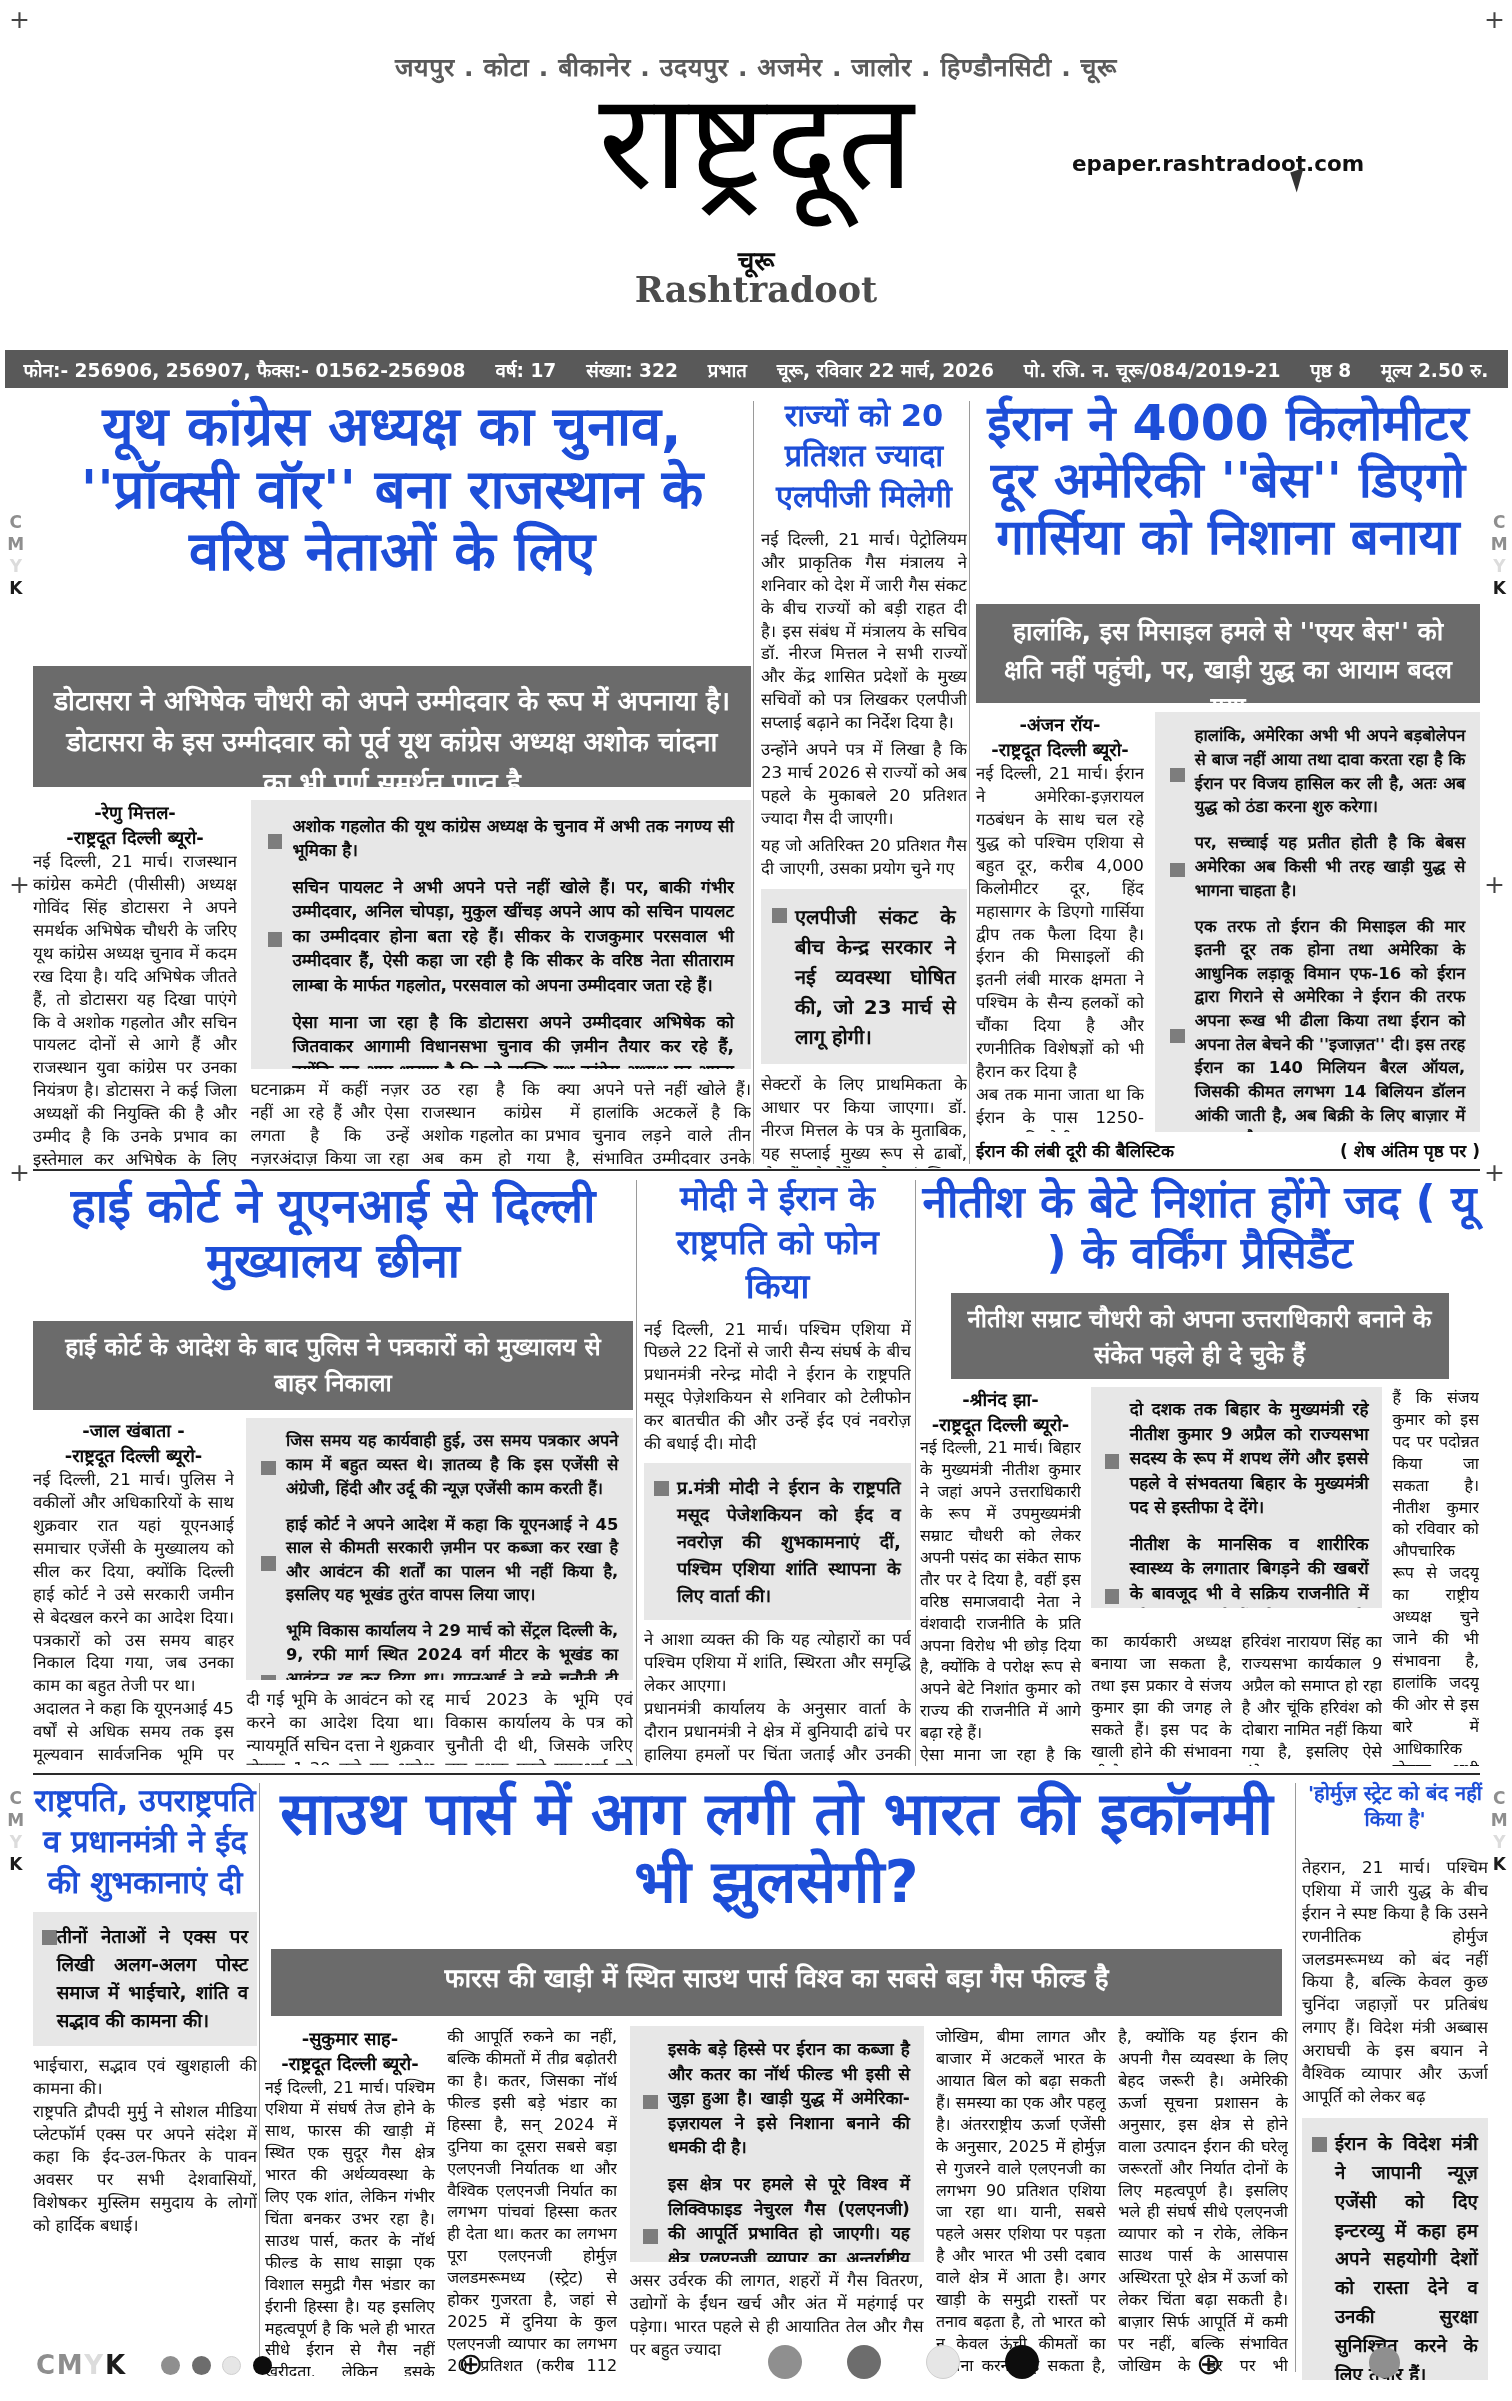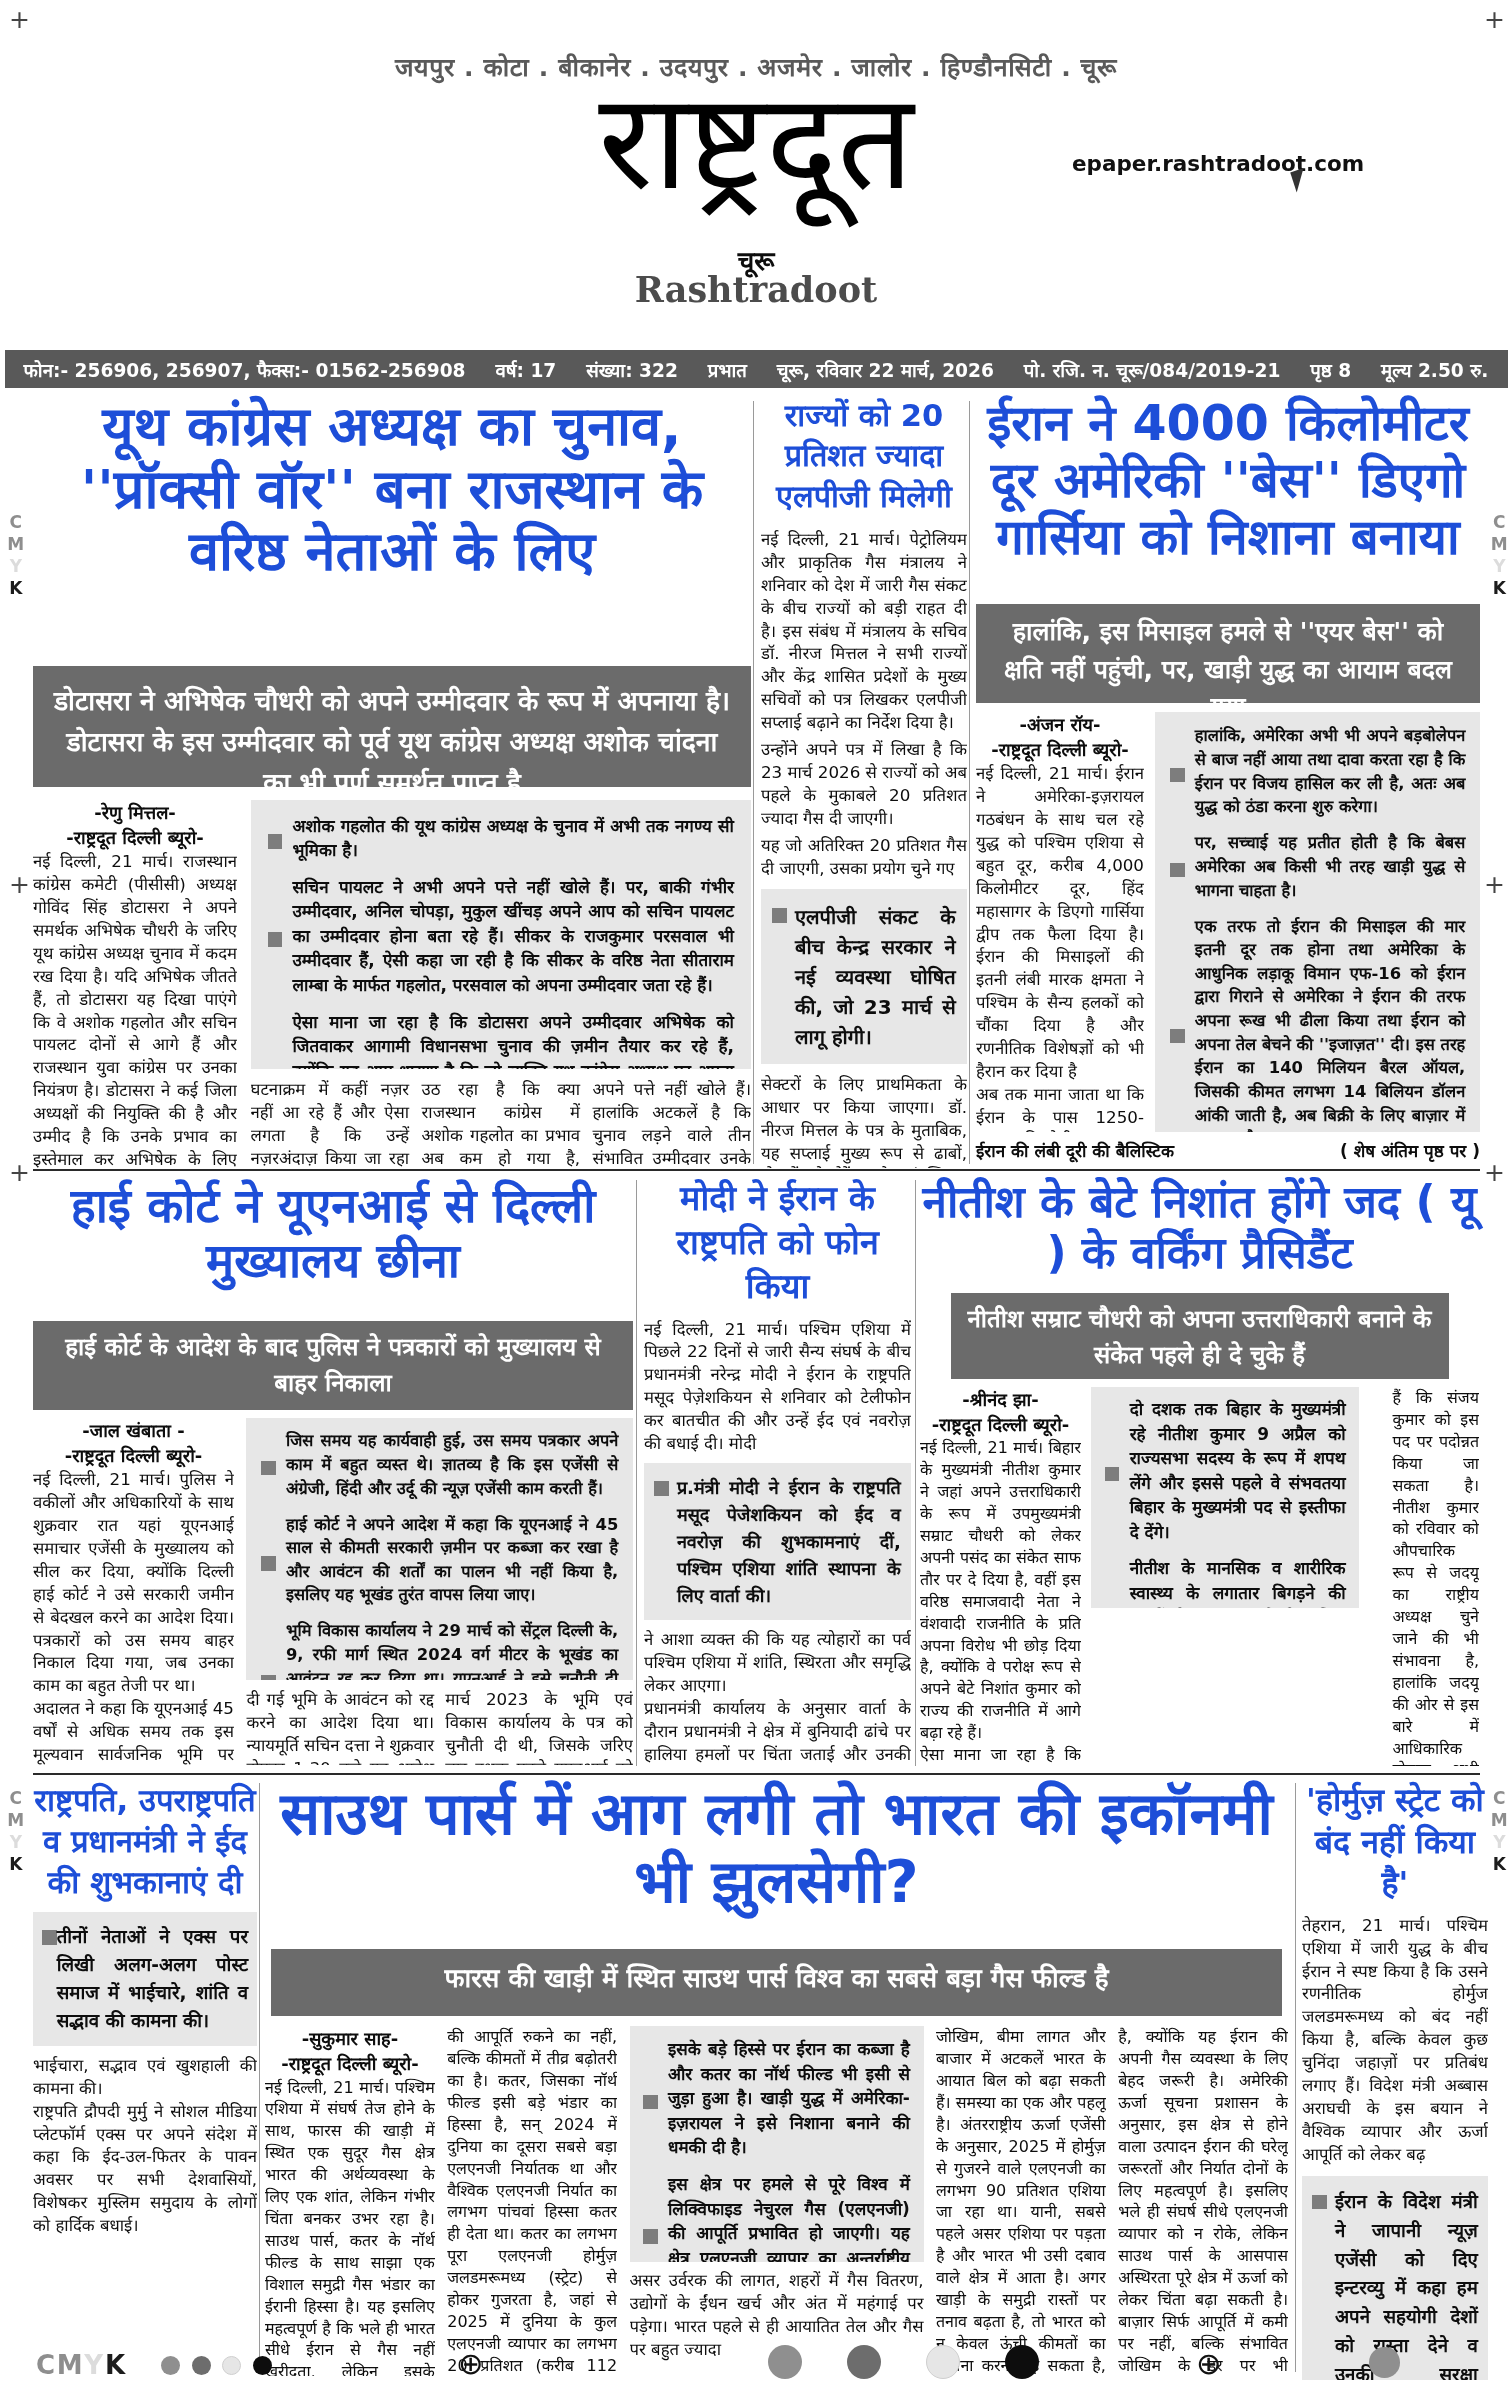--- a/index.html
+++ b/index.html
@@ -73,21 +73,21 @@
   .modi-h{font-size:34px;line-height:1.3;margin-bottom:9px}
   .modi-box{margin:8px 0;padding:11.3px 10.2px;display:flex;gap:8px}
   .modi-box .btext{font-size:18px;line-height:1.5}
   
   #sec-nitish{position:absolute;left:920px;top:1176px;width:559px;height:592px}
   .nit-h{font-size:44px;height:117px}
   .nit-sub{margin:0 30.5px;padding:8px 14.7px;font-size:24px;line-height:1.5;height:86px}
   .nit-row{margin-top:8px;display:flex;gap:10.2px;height:379px}
   .nit-c1{width:161px;overflow:hidden}
   .nit-c1 .body-text,.nit-below .body-text,.nit-c3{font-size:16px}
-  .nit-mid{width:291px;display:flex;flex-direction:row;gap:23px}
+  .nit-mid{width:291px;display:flex;flex-direction:column;gap:23px}
   .nit-bbox{height:221px;padding:10.2px 13.6px}
   .nit-bbox .btext{font-size:17px}
   .nit-below{flex:1;display:flex;gap:10.2px;overflow:hidden}
   .nit-below .body-text{flex:1}
   .nit-c3{flex:1;overflow:hidden;text-align:justify;line-height:1.37}
   
   #sec-eid{position:absolute;left:33px;top:1780px;width:224px;height:597px;overflow:hidden}
   .eid-h{font-size:31px;line-height:1.32;margin-bottom:9px}
   .eid-box{margin:8px 0;padding:11.3px 9px;display:flex;gap:0}
   .eid-box .btext{font-size:18.6px;line-height:1.5}
@@ -97,21 +97,21 @@
   .sp-sub{margin:0 5.6px;padding:10.2px;font-size:26px;line-height:1.5;height:67px}
   .sp-row{margin-top:10.2px;display:flex;gap:12.4px;height:350px}
   .sp-c{flex:1;overflow:hidden;min-width:0}
   .sp-c .body-text{font-size:16px}
   .sp-boxcol{width:294px;flex:none;display:flex;flex-direction:column;gap:6.8px}
   .sp-bbox{height:236px;padding:11.3px 13.6px}
   .sp-bbox .btext{font-size:17px}
   .sp-under{flex:1;overflow:hidden}
   
   #sec-hormuz{position:absolute;left:1302px;top:1780px;width:186px;height:600px;overflow:hidden}
-  .hor-h{font-size:32px;line-height:1.3;margin-bottom:9px}
+  .hor-h{font-size:20px;line-height:1.3;margin-bottom:24px}
   .hor-box{margin-top:10.2px;padding:12.4px 10.2px;display:flex;gap:8px}
   .hor-box .btext{font-size:18.6px;line-height:1.55}
   
   .vline{position:absolute;width:1.1px;background:#9a9a9a}
   .hline{position:absolute;height:1.7px;background:#2a2a2a;left:33px;width:1447px}
   .plus{position:absolute;font-size:25px;color:#444;font-weight:400}
   .cmyk-v{position:absolute;width:22.6px;text-align:center;font-weight:700;font-size:17px;line-height:1.3}
   .lc{color:#8e8e8e}.lm{color:#8e8e8e}.ly{color:#dcdcdc}.lk{color:#1c1c1c}
   #footer{position:absolute;left:0;top:2339px;width:100%;height:54px}
   .cmyk-h{position:absolute;left:36px;top:11.3px;font-size:26px;font-weight:700;letter-spacing:1.7px}

